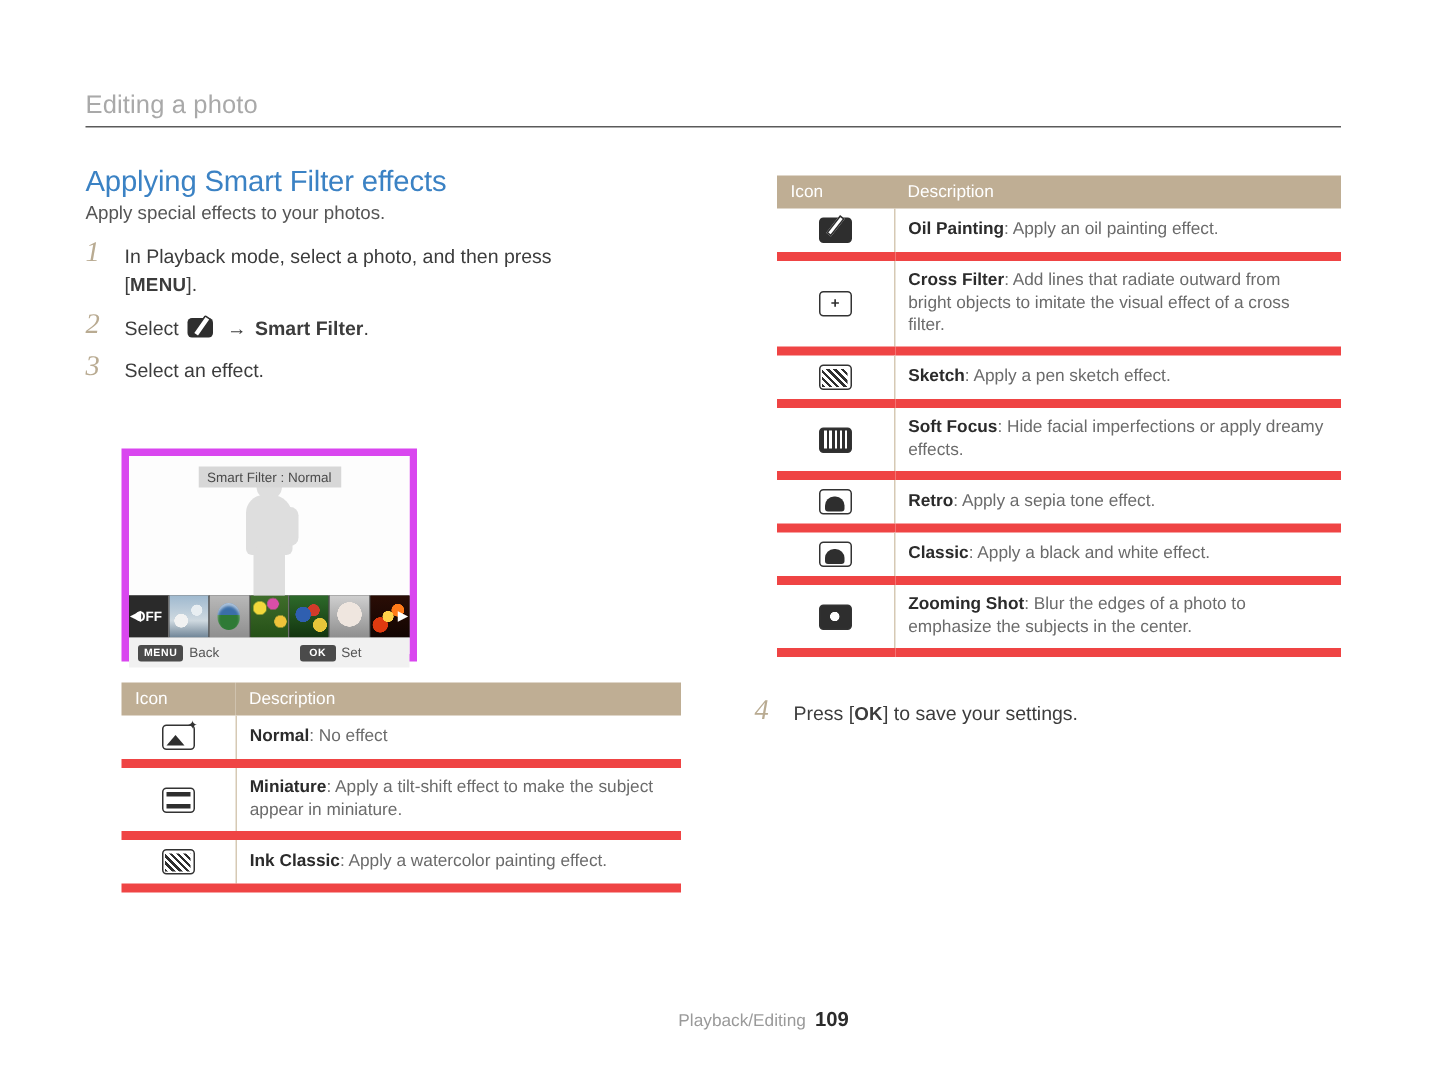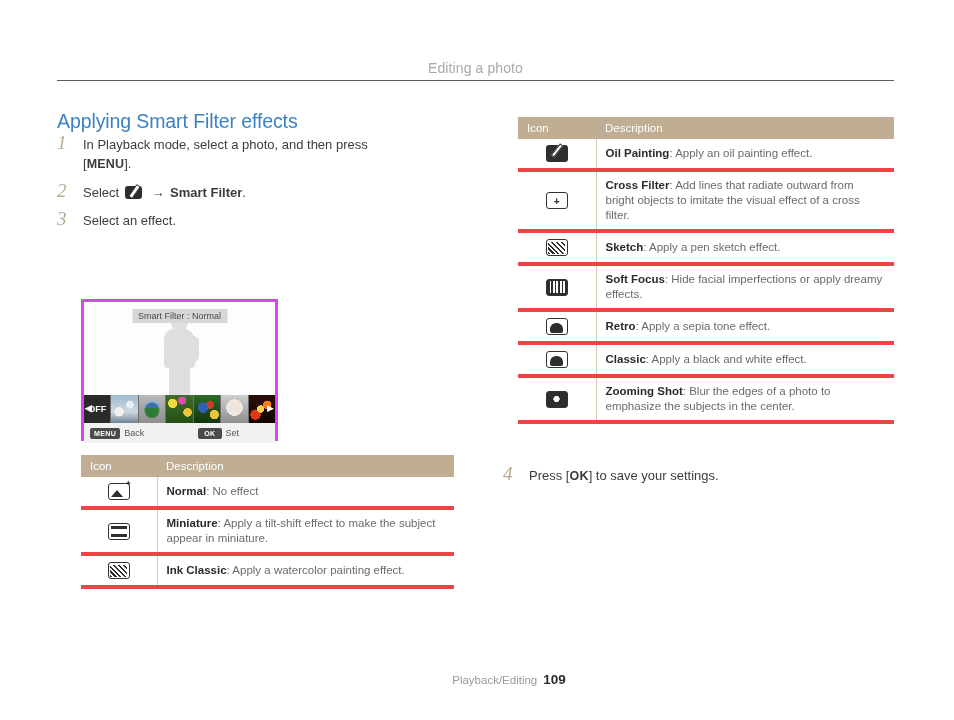--- a/index.html
+++ b/index.html
@@ -23,25 +23,24 @@
   }
 
   
   .running-header {
     position: absolute;
     left: 57px;
     top: 60px;
     width: 837px;
   }
   .running-header .rh-text {
-    font-size: 14px;
+    font-size: 17px;
     color: #a9a9a9;
     letter-spacing: .1px;
     padding-bottom: 4px;
-    text-align: center;
   }
   .running-header .rh-rule {
     height: 1px;
     background: #5a5a5a;
     width: 100%;
   }
 
   
   .col-left {
     position: absolute;
@@ -125,21 +124,21 @@
     border-radius: 1px;
   }
 
   
   .camera-screen {
     position: absolute;
     left: 81px;
     top: 299px;
     width: 197px;
     height: 142px;
-    border: 3px solid #d946ef;
+    border: 5px solid #d946ef;
     background: #ffffff;
     box-sizing: border-box;
   }
   .cs-view {
     position: absolute;
     left: 0; top: 0;
     width: 100%;
     height: 93px;
     background: #fdfdfd;
     overflow: hidden;
@@ -325,21 +324,21 @@
     color: #ffffff;
     font-weight: normal;
     font-size: 11.5px;
     text-align: left;
     padding: 5px 9px;
     border: none;
   }
   table.spec th.icon-col { width: 58px; }
   table.spec th.icon-col-r { width: 60px; }
   table.spec td {
-    border-bottom: 4px solid #ef4444;
+    border-bottom: 6px solid #ef4444;
     padding: 6px 9px;
     font-size: 11.5px;
     line-height: 15px;
     color: #6b6b6b;
     vertical-align: middle;
   }
   table.spec td.ic {
     border-right: 1px solid #d6c9b4;
     text-align: center;
     padding: 6px 4px;
@@ -500,20 +499,21 @@
 
 <div class="page">
 
   <div class="running-header">
     <div class="rh-text">Editing a photo</div>
     <div class="rh-rule"></div>
   </div>
 
   <div class="col-left">
     <h1 class="section-title">Applying Smart Filter effects</h1>
+    <p class="section-sub">Apply special effects to your photos.</p>
 
     <ol class="steps">
       <li class="step">
         <span class="step-num">1</span>
         <span>In Playback mode, select a photo, and then press</span><br>
         <span>[</span><span class="kbd-menu">MENU</span><span>].</span>
       </li>
 
       <li class="step">
         <span class="step-num">2</span>

